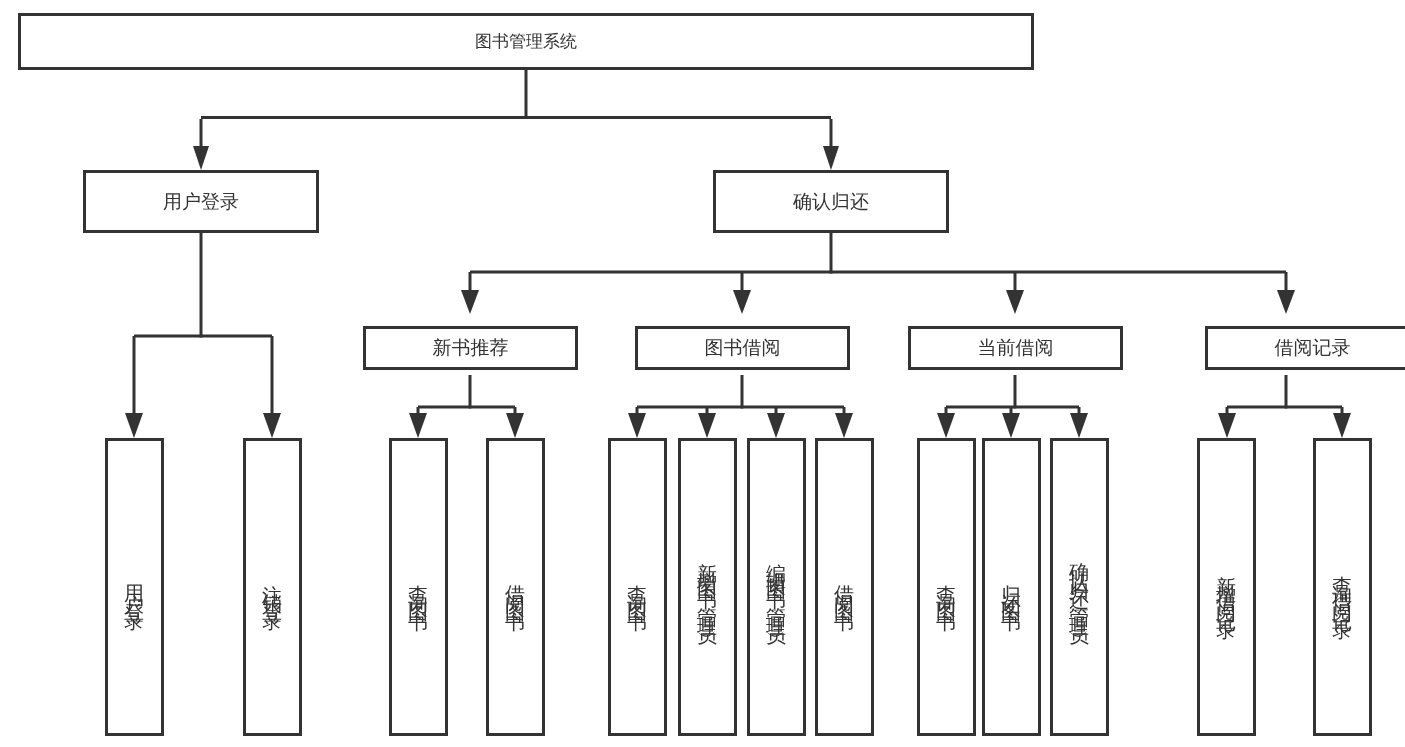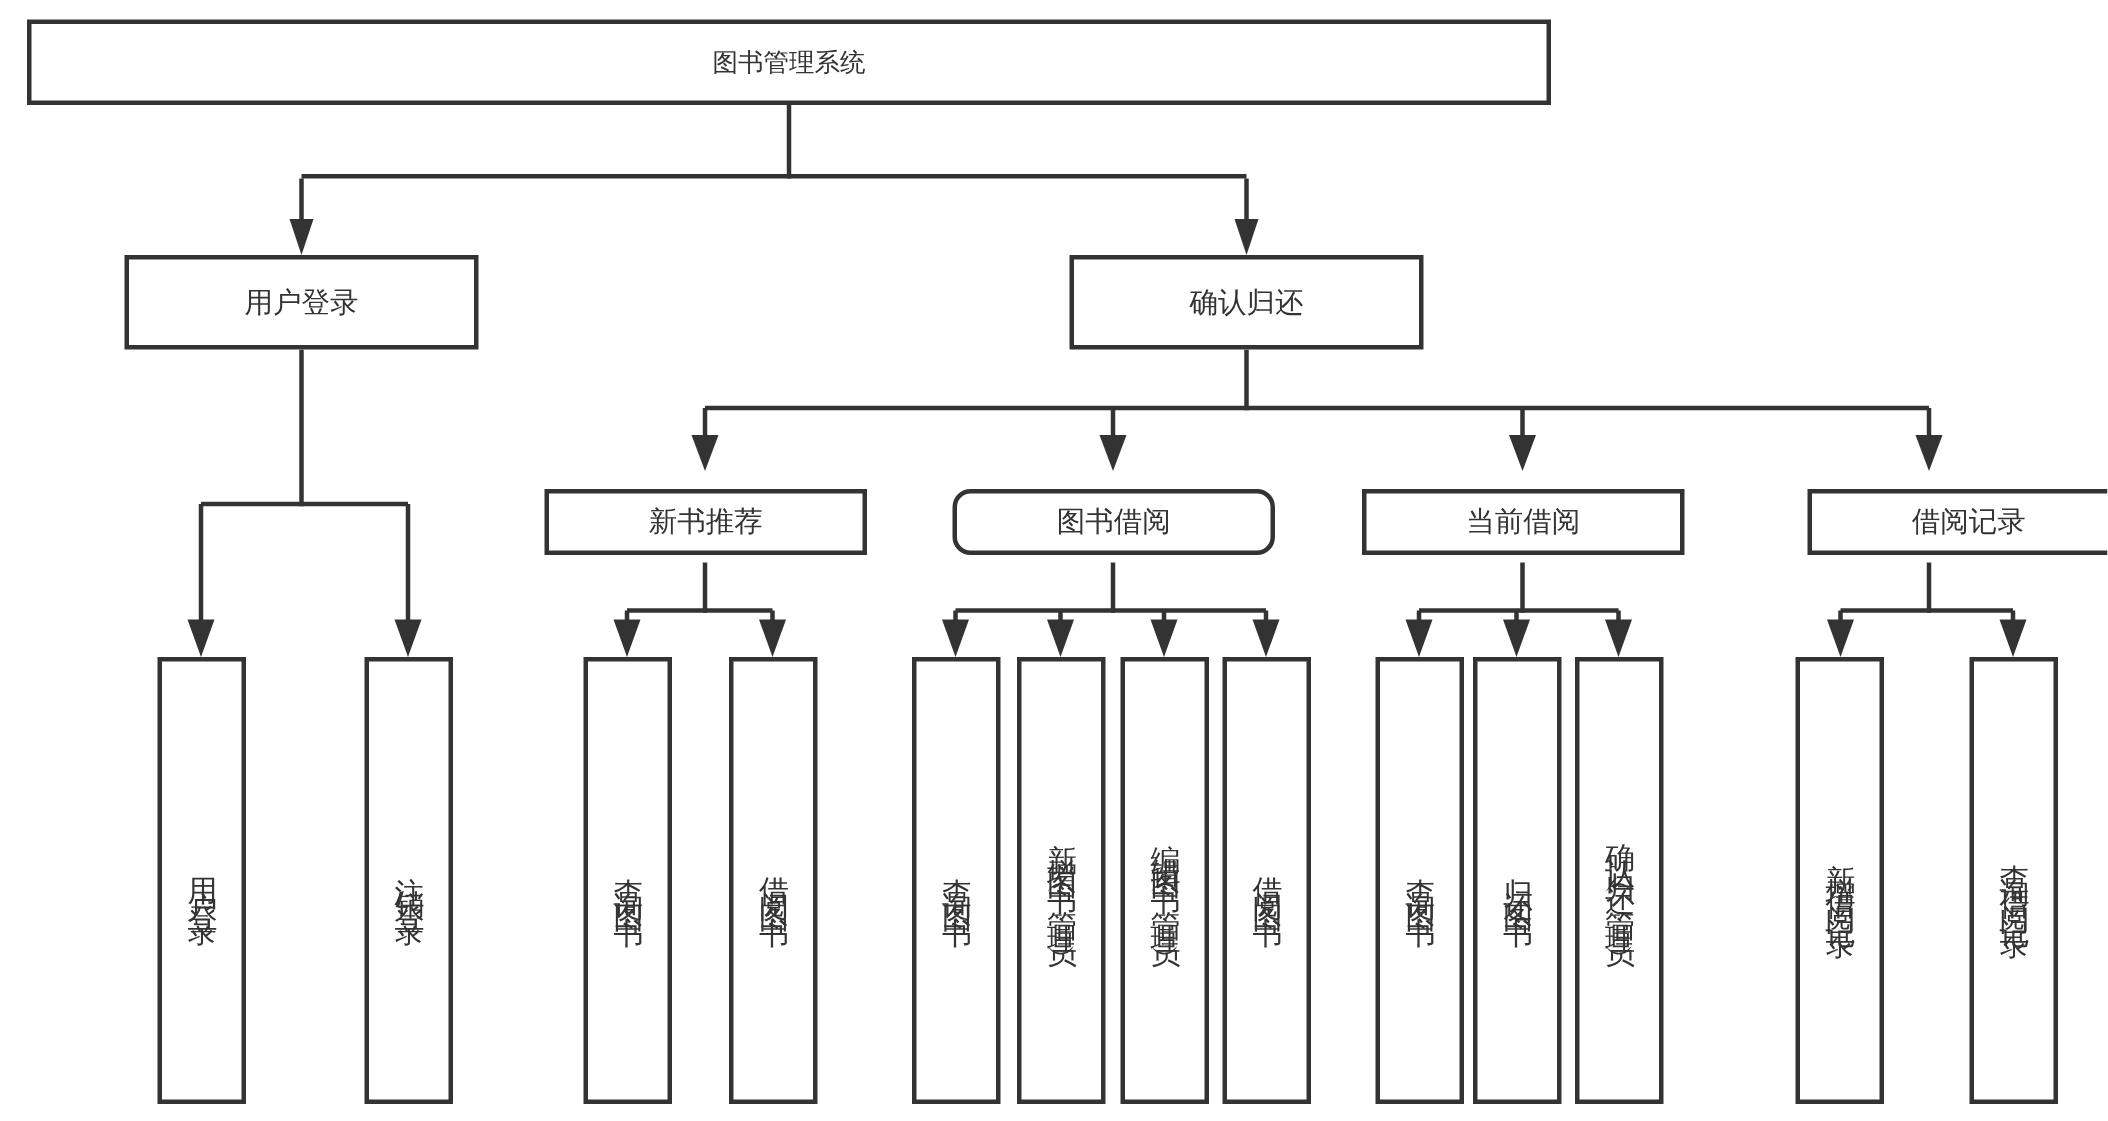--- a/index.html
+++ b/index.html
@@ -148,21 +148,21 @@
   <div class="node node-l2" style="left:83px;">
     <span>用户登录</span>
   </div>
   <div class="node node-l2" style="left:713px;">
     <span>确认归还</span>
   </div>
 
   <div class="node node-l3" style="left:363px;">
     <span>新书推荐</span>
   </div>
-  <div class="node node-l3" style="left:635px;border-radius:12px;">
+  <div class="node node-l3" style="left:635px;">
     <span>图书借阅</span>
   </div>
   <div class="node node-l3" style="left:908px;justify-content:center;">
     <span>当前借阅</span>
   </div>
   <div class="node node-l3" style="left:1205px;">
     <span>借阅记录</span>
   </div>
 
   <div class="node node-leaf" style="left:105px;">

